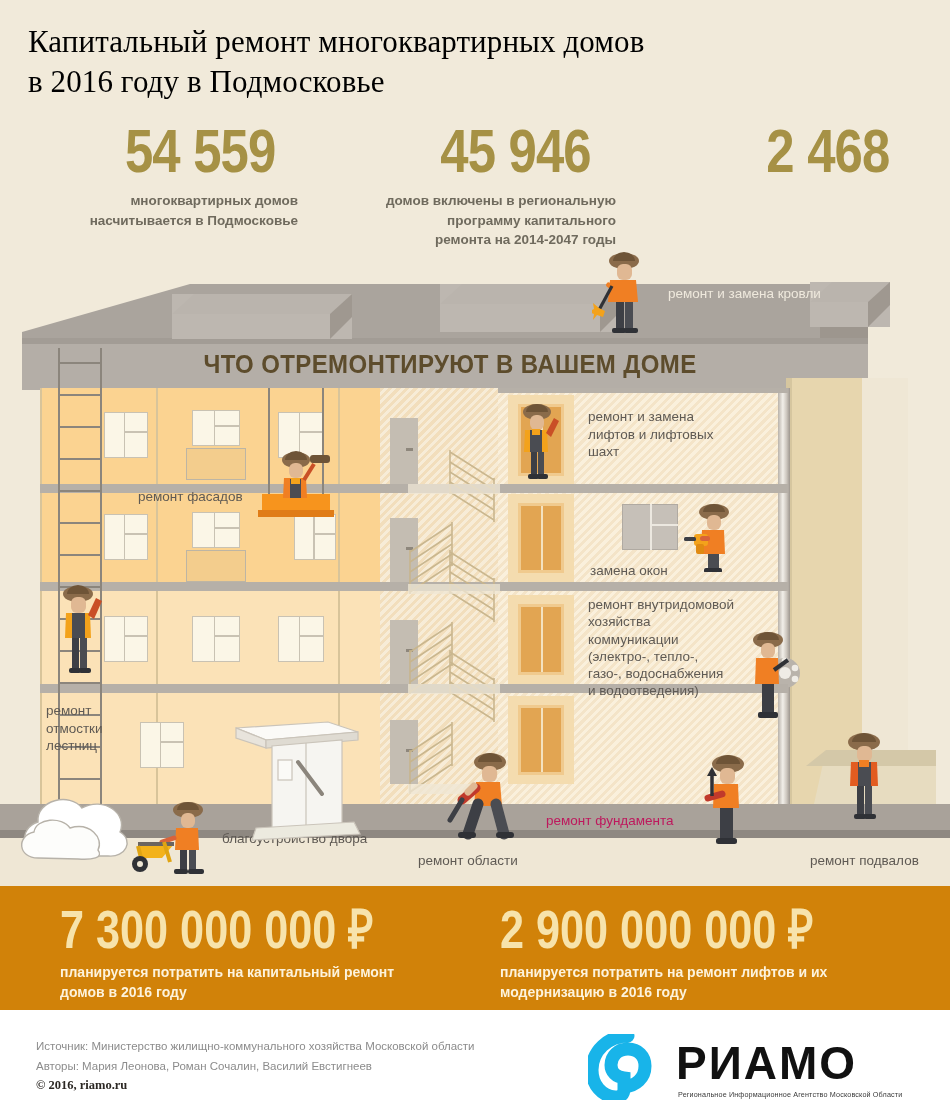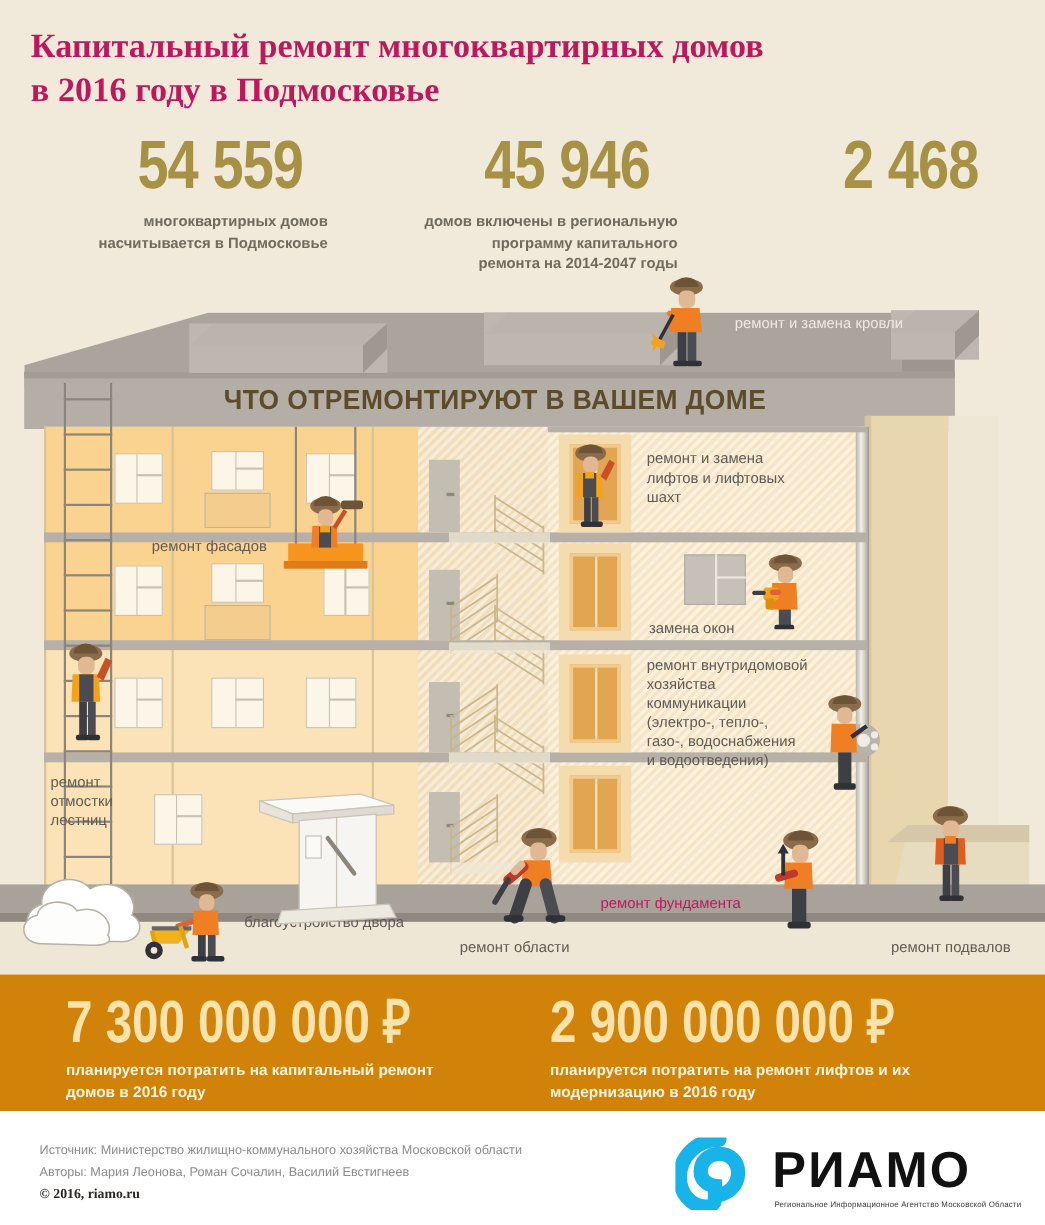--- a/index.html
+++ b/index.html
@@ -9,21 +9,21 @@
     background:#f1eada;
     font-family:"Liberation Sans", sans-serif;
     overflow:hidden;position:relative;
   }
   .page{position:relative;width:950px;height:1114px;overflow:hidden;background:#f1eada;}
 
   
   .title{
     position:absolute;left:28px;top:22px;width:860px;
     font-family:"Liberation Serif", serif;
-    font-size:31px;line-height:1.28;color:#be185d;font-weight:700;
+    font-size:31px;line-height:1.28;color:#000000;font-weight:400;
     letter-spacing:.1px;white-space:pre-line;
   }
 
   
   .stat{position:absolute;text-align:right;}
   .stat .num{
     font-family:"Liberation Sans Narrow","Liberation Sans",sans-serif;
     font-weight:700;font-size:62px;line-height:62px;
     color:#a69145;letter-spacing:-1px;
     transform:scaleX(.82);transform-origin:center;
@@ -135,21 +135,21 @@
   }
   #money-0{left:60px;top:900px;width:450px;}
   #money-1{left:500px;top:900px;width:450px;}
 
   
   .footer{position:absolute;left:0;top:1010px;width:950px;height:104px;background:#ffffff;}
   .src{position:absolute;left:36px;top:26px;font-size:11.5px;line-height:1.75;color:#8c8c8c;
     font-family:"Liberation Sans Narrow","Liberation Sans",sans-serif;white-space:pre-line;}
   .copy{position:absolute;left:36px;top:68px;font-size:12.5px;font-weight:700;color:#2b2723;
     font-family:"Liberation Serif",serif;}
-  .logo{position:absolute;left:614px;top:24px;width:300px;height:70px;}
+  .logo{position:absolute;left:588px;top:24px;width:300px;height:70px;}
   .logo-word{position:absolute;left:88px;top:2px;font-size:46px;font-weight:700;color:#111;
     letter-spacing:2px;font-family:"Liberation Sans",sans-serif;}
   .logo-tag{position:absolute;left:90px;top:56px;font-size:7.2px;color:#3a3a3a;letter-spacing:.15px;
     font-family:"Liberation Sans Narrow","Liberation Sans",sans-serif;white-space:nowrap;}
 </style>
 </head>
 <body>
 
 <div class="page">
 

